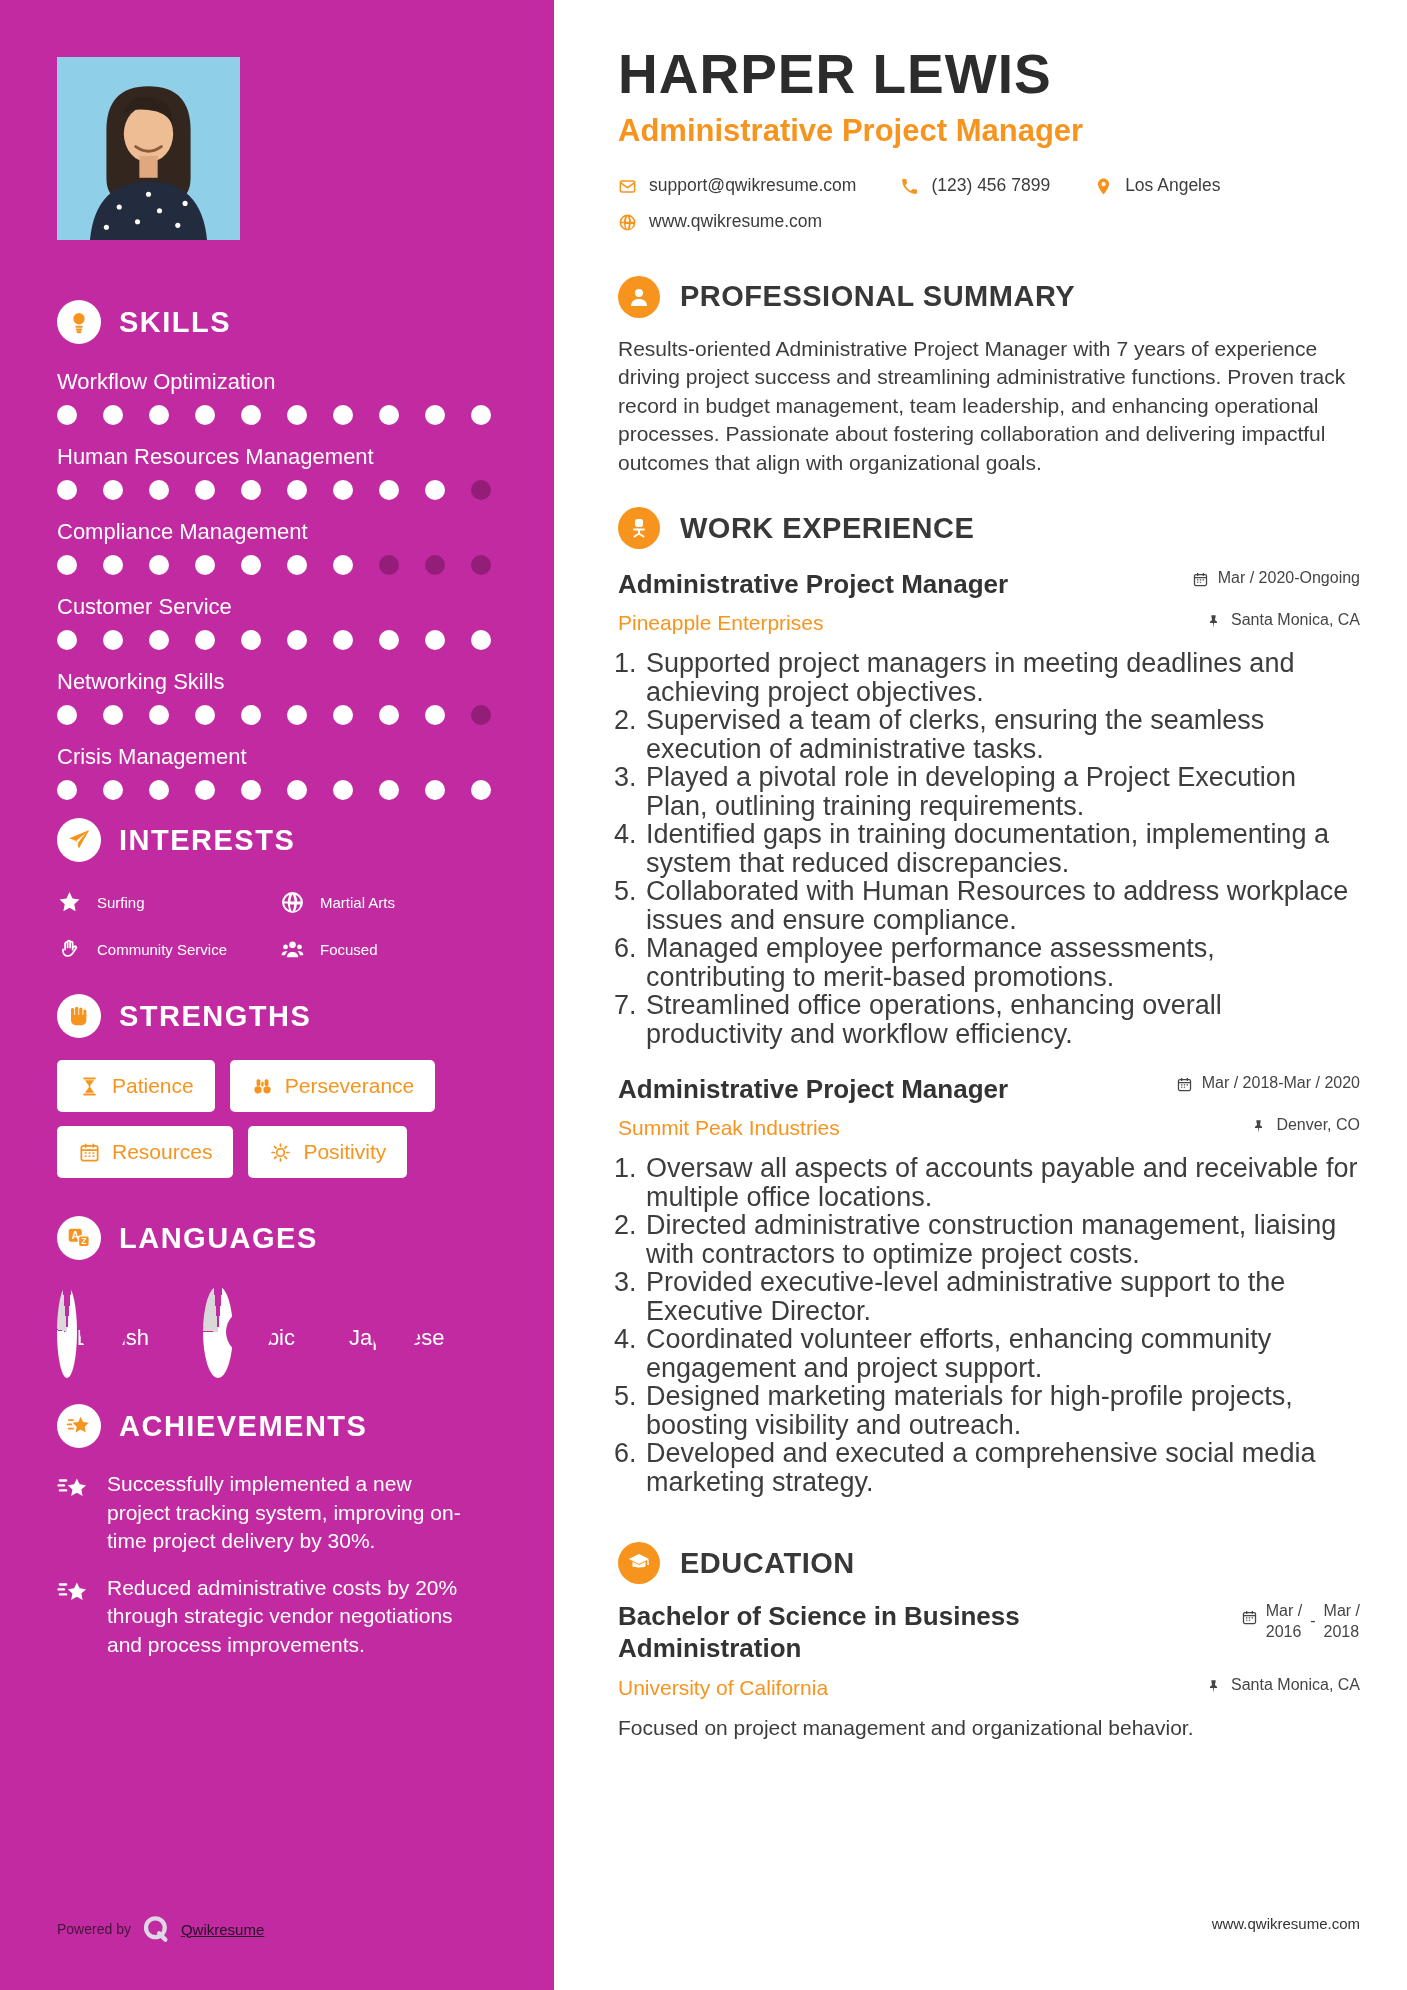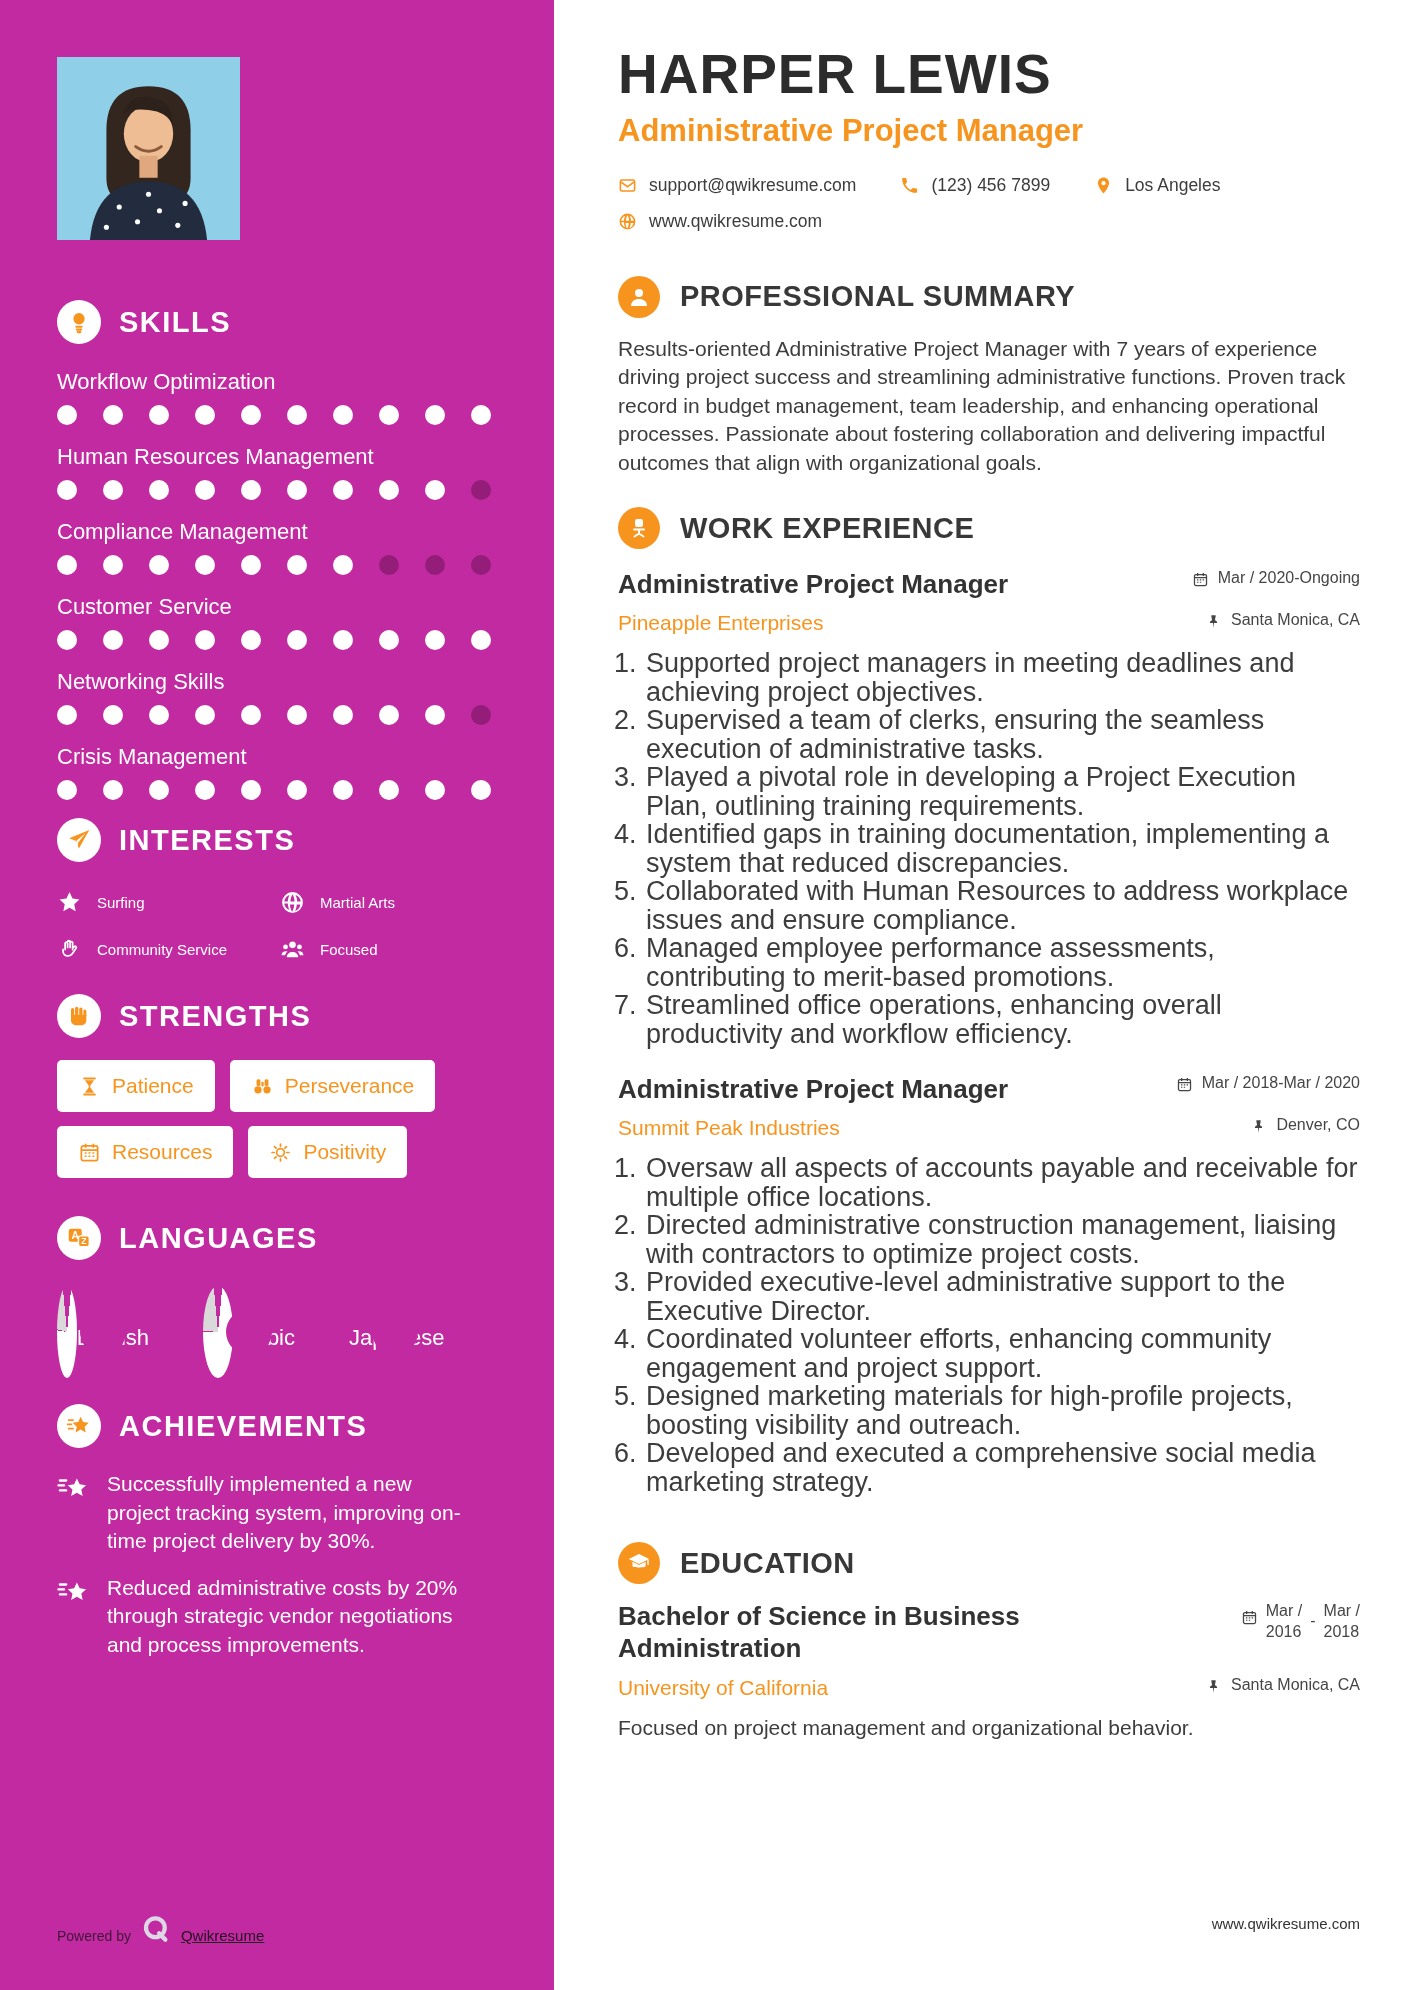--- a/index.html
+++ b/index.html
@@ -53,31 +53,31 @@
   .donut::after{content:"";position:absolute;left:23px;top:23px;width:46px;height:46px;border-radius:50%;background:var(--magenta);}
   .lang .lbl{margin-top:12px;font-size:22px;}
 
   .achievements{margin-top:26px;}
   .achievements .side-head{margin-bottom:22px;}
   .ach{display:flex;gap:14px;margin-bottom:18px;}
   .ach .a-icon{flex:0 0 36px;color:#fff;margin-top:2px;}
   .ach .a-icon svg{width:34px;height:34px;}
   .ach p{font-size:21px;line-height:28.5px;max-width:360px;}
 
-  .side-footer{position:absolute;left:57px;bottom:46px;display:flex;align-items:flex-end;gap:10px;}
+  .side-footer{position:absolute;left:57px;bottom:46px;display:flex;align-items:center;gap:10px;}
   .side-footer .pb{font-size:14px;color:#2b1227;opacity:.85;}
   .qlogo{width:30px;height:30px;}
   .brand-link{font-size:15px;color:#241021;text-decoration:underline;cursor:pointer;}
 
   
   .main{flex:1;position:relative;padding:46px 47px 12px 64px;}
   .name{font-size:55px;font-weight:800;letter-spacing:1px;color:#2c2c2c;line-height:1.05;}
   .job-title{margin-top:9px;font-size:31px;font-weight:600;color:var(--orange);}
   .contact-row{display:flex;align-items:center;margin-top:26px;gap:10px;font-size:17.5px;color:#3c3c3c;}
-  .contact-row .c-item{display:flex;align-items:center;gap:12px;margin-right:34px;}
+  .contact-row .c-item{display:flex;align-items:flex-end;gap:12px;margin-right:34px;}
   .contact-row .c-icon{color:var(--orange);display:flex;}
   .contact-row .c-icon svg{width:19px;height:19px;}
   .c-link{cursor:pointer;}
   .contact-row.second{margin-top:15px;}
 
   .sec-head{display:flex;align-items:center;gap:20px;}
   .sec-head .ocircle{width:42px;height:42px;border-radius:50%;background:var(--orange);color:#fff;display:flex;align-items:center;justify-content:center;flex:0 0 42px;}
   .sec-head .ocircle svg{width:24px;height:24px;}
   .sec-head h2{font-size:29px;font-weight:700;letter-spacing:.5px;color:#383838;}
 

